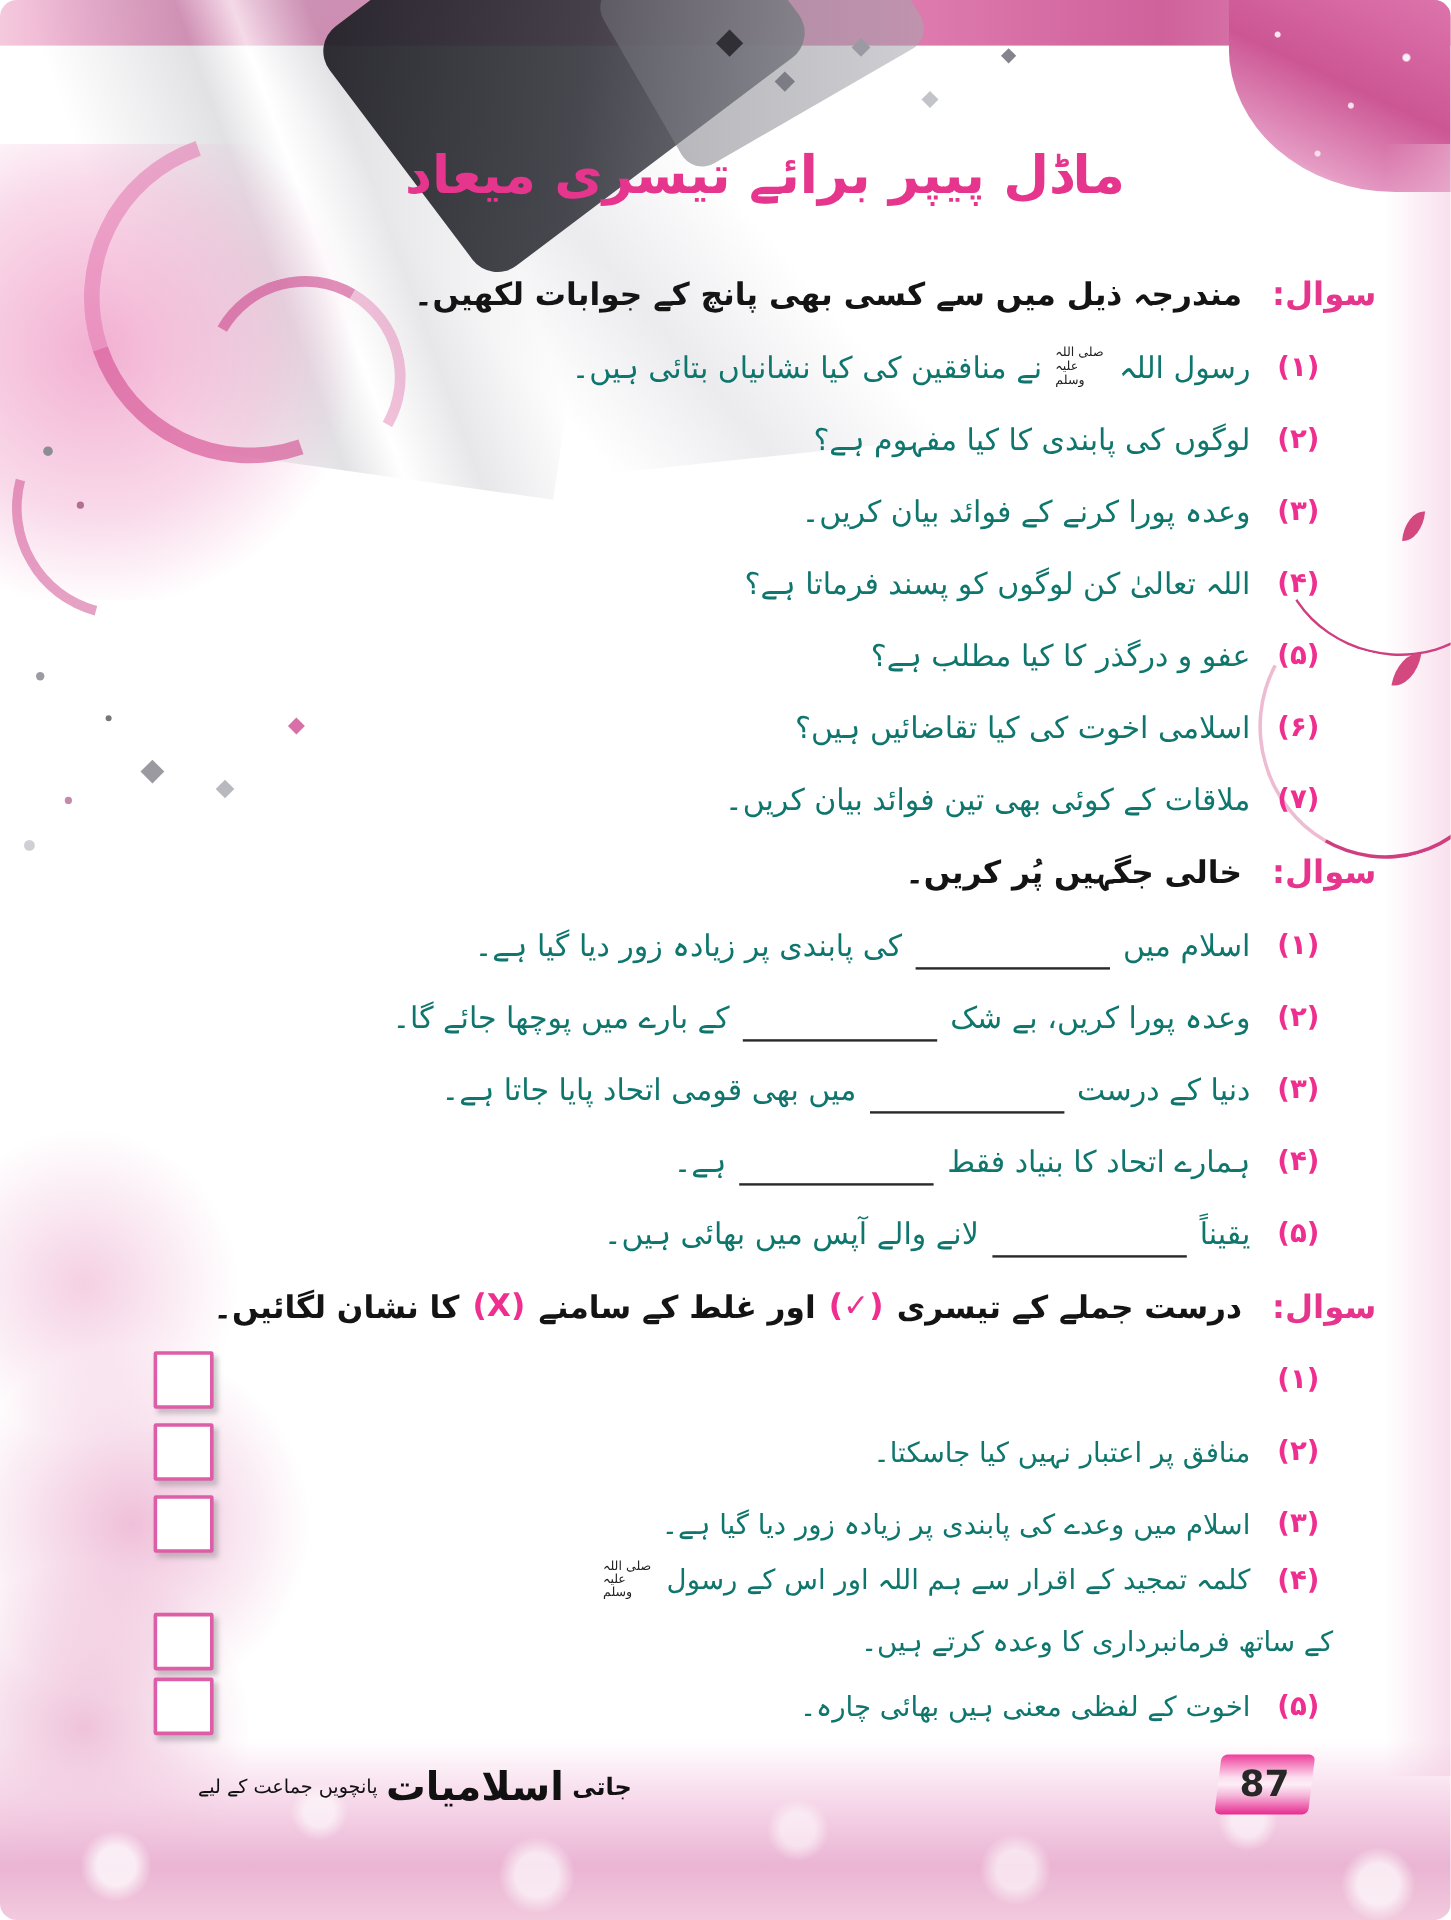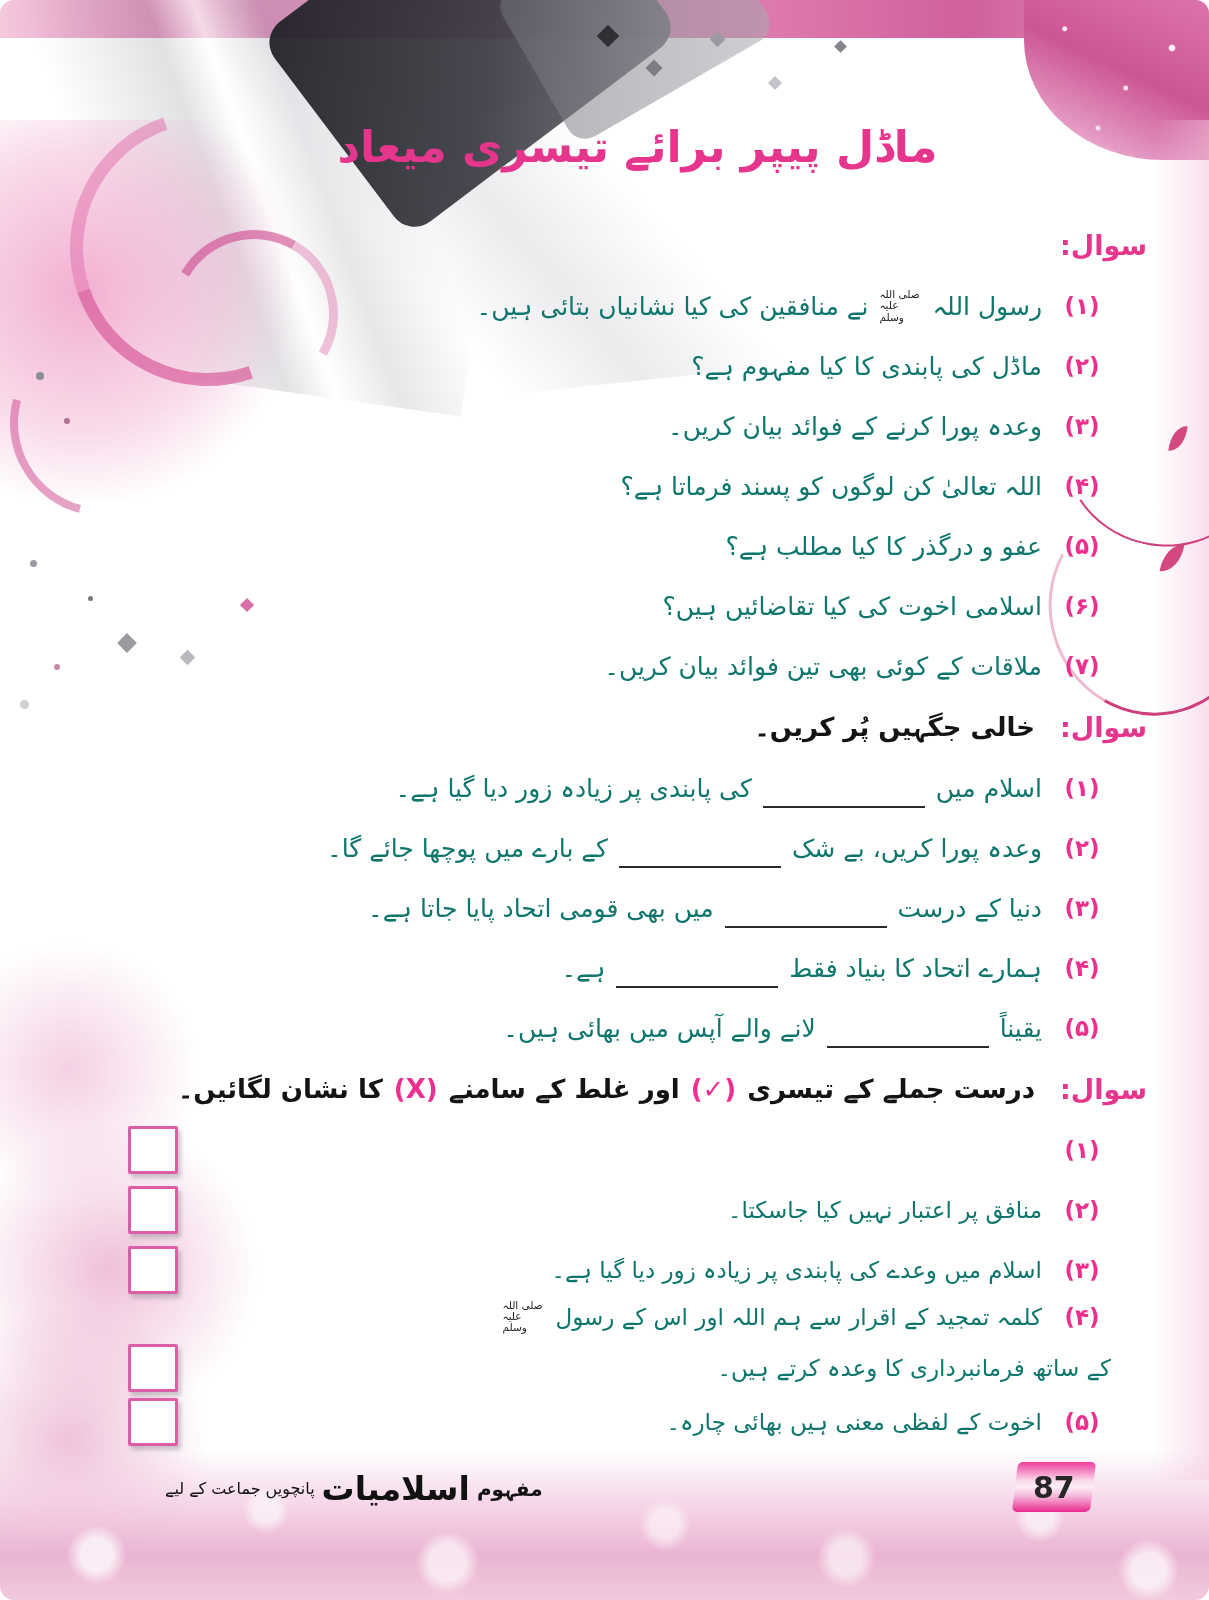--- a/index.html
+++ b/index.html
@@ -159,31 +159,32 @@
   </div>
 
   <div class="content">
 
     <div class="title">ماڈل پیپر برائے تیسری میعاد</div>
 
     <div class="qlist">
 
       <div class="row heading-row">
         <span class="q-label">سوال:</span>
+        <span class="q-heading">مندرجہ ذیل میں سے کسی بھی پانچ کے جوابات لکھیں۔</span>
       </div>
 
       <div class="row item-row">
         <span class="num">(۱)</span>
         <span class="itext">رسول اللہ</span>
         <span class="saw">صلی اللہ علیہ وسلم</span>
         <span class="itext">نے منافقین کی کیا نشانیاں بتائی ہیں۔</span>
       </div>
       <div class="row item-row">
         <span class="num">(۲)</span>
-        <span class="itext">ماڈل کی پابندی کا کیا مفہوم ہے؟</span>
+        <span class="itext">لوگوں کی پابندی کا کیا مفہوم ہے؟</span>
       </div>
       <div class="row item-row">
         <span class="num">(۳)</span>
         <span class="itext">وعدہ پورا کرنے کے فوائد بیان کریں۔</span>
       </div>
       <div class="row item-row">
         <span class="num">(۴)</span>
         <span class="itext">اللہ تعالیٰ کن لوگوں کو پسند فرماتا ہے؟</span>
       </div>
       <div class="row item-row">
@@ -267,21 +268,21 @@
       </div>
       <div class="row item-row tf-row">
         <span class="num">(۵)</span>
         <span class="itext">اخوت کے لفظی معنی ہیں بھائی چارہ۔</span>
         <span class="tf-box"></span>
       </div>
 
     </div>
 
     <div class="footer-brand">
-      <span class="brand-prefix">مفہوم</span>
+      <span class="brand-prefix">جاتی</span>
       <span class="brand-main">اسلامیات</span>
       <span class="brand-tag">پانچویں جماعت کے لیے</span>
     </div>
 
     <div class="page-badge">
       <span>87</span>
     </div>
 
   </div>
 </div>

